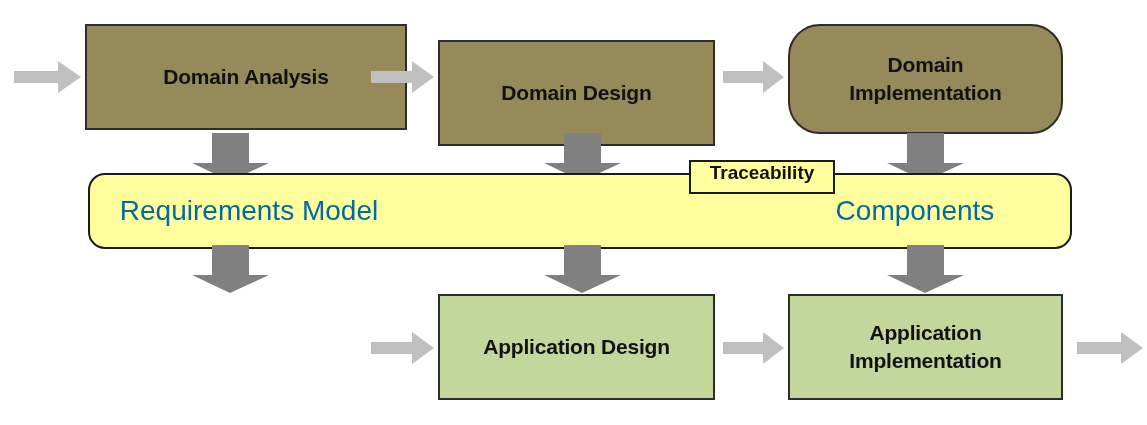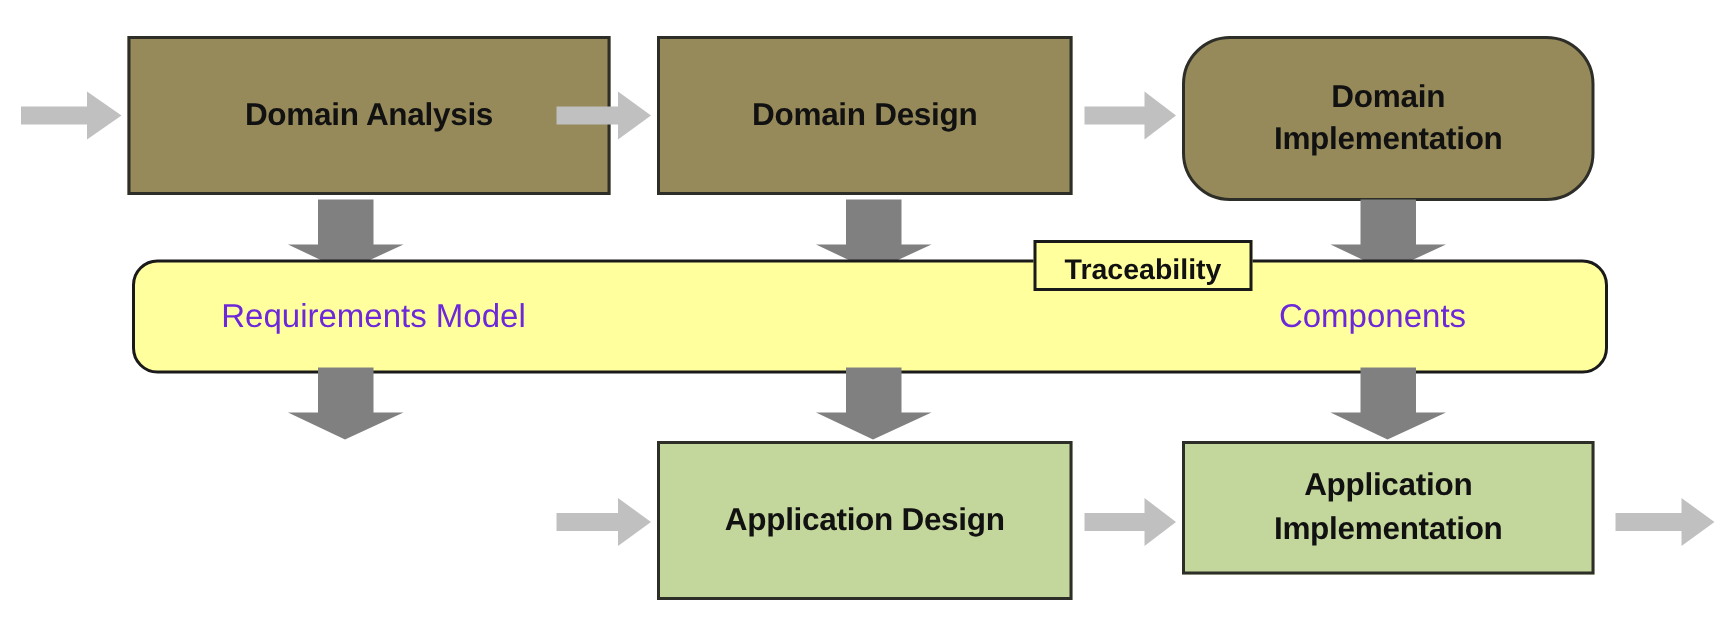--- a/index.html
+++ b/index.html
@@ -48,37 +48,37 @@
     border: 2px solid #1a1a1a;
     border-radius: 17px;
   }
   .asset-label {
     position: absolute;
     top: 0;
     height: 72px;
     display: flex;
     align-items: center;
     justify-content: center;
-    font-size: 22px;
-    color: #6d28d9;
+    font-size: 28px;
+    color: #0369a1;
     white-space: nowrap;
   }
 
   
   #traceability-label {
     position: absolute;
     left: 689px;
     top: 160px;
     width: 146px;
     height: 34px;
     box-sizing: border-box;
     background: #FFFF9E;
     border: 2px solid #1a1a1a;
     display: flex;
-    align-items: flex-end;
+    align-items: flex-start;
     justify-content: center;
     font-size: 19px;
     font-weight: bold;
     color: #111111;
     z-index: 6;
   }
   svg.arrow-svg { position: absolute; display: block; overflow: visible; }
   svg.arrow-svg path { stroke: none; }
 </style>
 </head>
@@ -91,21 +91,21 @@
   </svg>
 
   <div class="proc-box domain" style="left:85px; top:24px; width:322px; height:106px;">
     <span class="box-label">Domain Analysis</span>
   </div>
 
   <svg class="arrow-svg" style="left:371px; top:61px;" width="64" height="32">
     <path d="M0,10 L41,10 L41,0 L63,16 L41,32 L41,22 L0,22 Z" fill="#C0C0C0"></path>
   </svg>
 
-  <div class="proc-box domain" style="left:438px; top:24px; width:277px; height:106px;justify-content:center;">
+  <div class="proc-box domain" style="left:438px; top:40px; width:277px; height:106px;justify-content:center;">
     <span class="box-label">Domain Design</span>
   </div>
 
   <svg class="arrow-svg" style="left:723px; top:61px;" width="62" height="32">
     <path d="M0,10 L40,10 L40,0 L61,16 L40,32 L40,22 L0,22 Z" fill="#C0C0C0"></path>
   </svg>
 
   <div class="proc-box domain" style="left:788px; top:24px; width:275px; height:110px;border-radius:32px;">
     <span class="box-label">
       <span>Domain</span><br>
@@ -152,21 +152,21 @@
   </svg>
 
   <div class="proc-box app" style="left:438px; top:294px; width:277px; height:106px;text-align:right;">
     <span class="box-label">Application Design</span>
   </div>
 
   <svg class="arrow-svg" style="left:723px; top:332px;" width="62" height="32">
     <path d="M0,10 L40,10 L40,0 L61,16 L40,32 L40,22 L0,22 Z" fill="#C0C0C0"></path>
   </svg>
 
-  <div class="proc-box app" style="left:788px; top:294px; width:275px; height:89px;">
+  <div class="proc-box app" style="left:788px; top:294px; width:275px; height:106px;">
     <span class="box-label">
       <span>Application</span><br>
       <span>Implementation</span>
     </span>
   </div>
 
   <svg class="arrow-svg" style="left:1077px; top:332px;" width="67" height="32">
     <path d="M0,10 L44,10 L44,0 L66,16 L44,32 L44,22 L0,22 Z" fill="#C0C0C0"></path>
   </svg>
 

